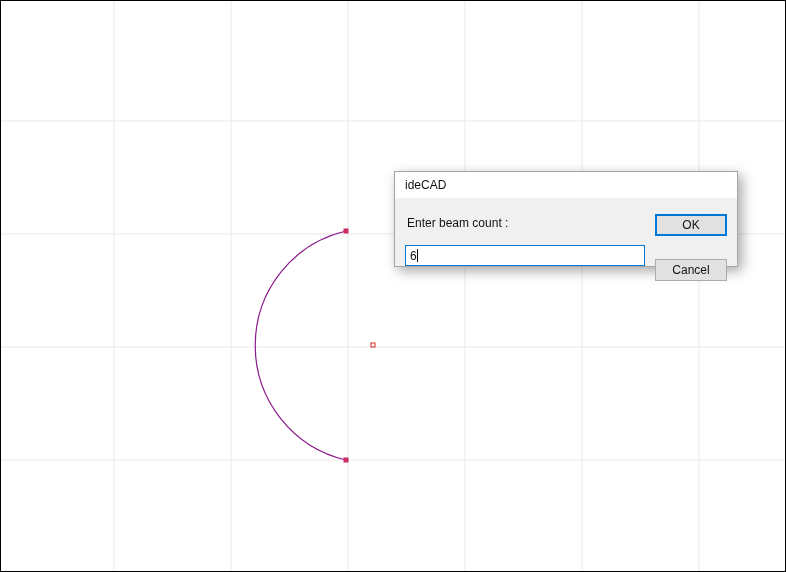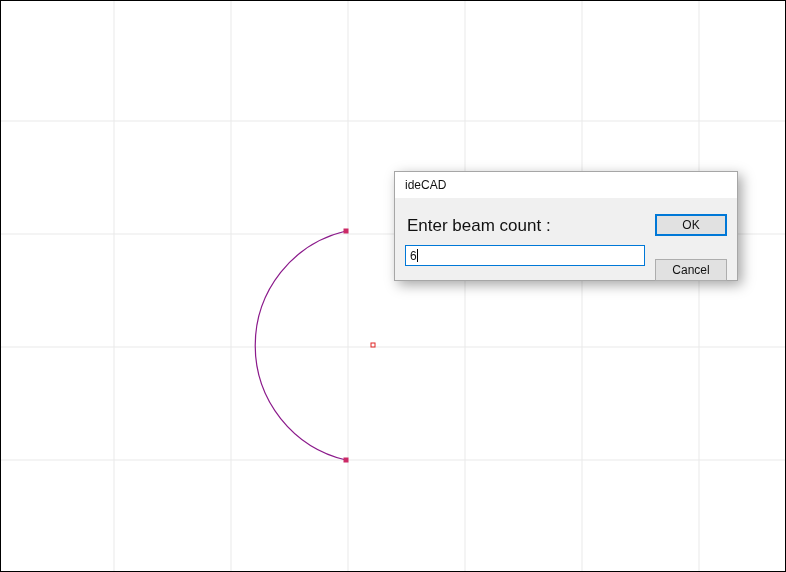--- a/index.html
+++ b/index.html
@@ -9,37 +9,37 @@
     background: #ffffff;
     font-family: "Liberation Sans", sans-serif;
     overflow: hidden;
     box-sizing: border-box;
     border: 1px solid #000000;
   }
   #canvas-svg { position: absolute; left: 0; top: 0; display: block; }
 
   .dialog {
     position: absolute; left: 393px; top: 170px;
-    width: 344px; height: 110px;
+    width: 344px; height: 96px;
     background: #f0f0f0;
     border: 1px solid #a6a6a6;
     box-shadow: 4px 4px 12px rgba(0,0,0,0.35);
     z-index: 10;
     box-sizing: border-box;
   }
   .titlebar {
     height: 26px;
     background: #ffffff;
     display: flex; align-items: center;
     padding: 0 10px;
     font-size: 12px; color: #111111;
   }
   .prompt {
     position: absolute; left: 12px; top: 44px;
-    font-size: 17px; color: #111111;
+    font-size: 12px; color: #111111;
   }
   .btn {
     position: absolute; left: 260px;
     width: 72px; height: 22px;
     display: flex; align-items: center; justify-content: center;
     font-size: 12px; color: #111111;
     background: #e1e1e1;
     cursor: pointer;
     box-sizing: border-box;
   }

